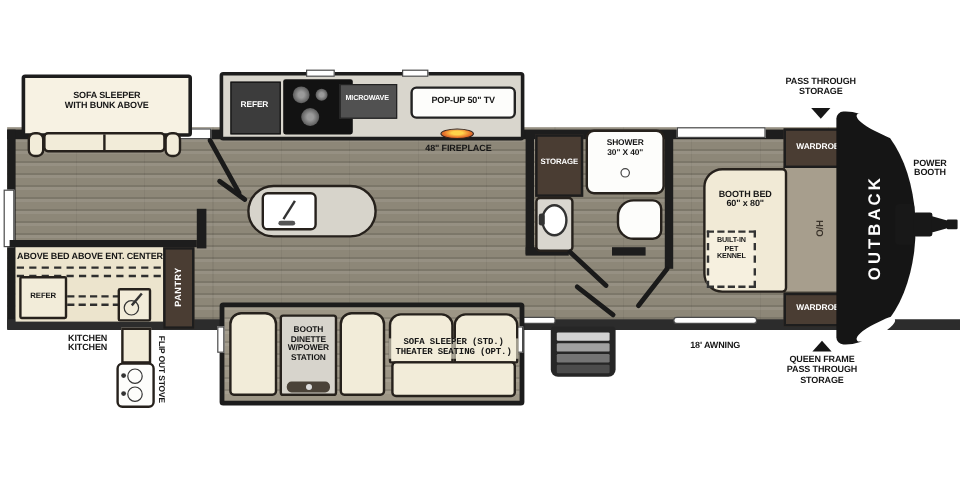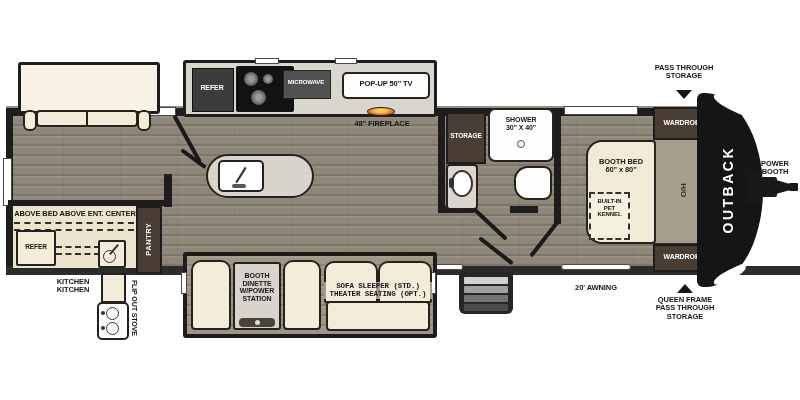--- a/index.html
+++ b/index.html
@@ -36,20 +36,24 @@
   <div class="abs wall" style="left:6px;top:266px;width:796px;height:9px;background:#2c2c2c;border-radius:0 3px 3px 0;"></div>
 
   <div class="abs slot" style="left:148px;top:107px;width:28px;height:9px;"></div>
   <div class="abs slot" style="left:423px;top:106px;width:12px;height:9px;"></div>
   <div class="abs slot" style="left:564px;top:106px;width:74px;height:9px;"></div>
   <div class="abs slot" style="left:3px;top:158px;width:9px;height:48px;"></div>
   <div class="abs slot" style="left:435px;top:264px;width:28px;height:6px;border-radius:2px;"></div>
   <div class="abs slot" style="left:561px;top:264px;width:70px;height:6px;border-radius:3px;"></div>
 
   <div class="abs" style="left:18px;top:62px;width:142px;height:52px;background:#f7f2e3;border:3px solid #1d1d1d;border-radius:3px;box-sizing:border-box;"></div>
+  <div class="lbl" style="left:24px;top:76px;width:130px;">
+    <span style="display:block;">SOFA SLEEPER</span>
+    <span style="display:block;">WITH BUNK ABOVE</span>
+  </div>
   <div class="abs cream" style="left:36px;top:110px;width:102px;height:17px;border-radius:4px;"></div>
   <div class="abs" style="left:86px;top:112px;width:2px;height:13px;background:#26211c;"></div>
   <div class="abs cream" style="left:23px;top:110px;width:14px;height:21px;border-radius:6px;"></div>
   <div class="abs cream" style="left:137px;top:110px;width:14px;height:21px;border-radius:6px;"></div>
 
   <div class="abs" style="left:183px;top:60px;width:254px;height:57px;background:#d9d6cd;border:3px solid #1d1d1d;border-radius:3px;box-sizing:border-box;"></div>
   <div class="abs slot" style="left:255px;top:58px;width:24px;height:6px;"></div>
   <div class="abs slot" style="left:335px;top:58px;width:22px;height:6px;"></div>
   <div class="abs" style="left:192px;top:68px;width:40px;height:42px;background:#3c3c3c;border:1px solid #111;"></div>
   <div class="lbl lblw" style="left:192px;top:84px;width:40px;font-size:7px;">REFER</div>
@@ -112,21 +116,21 @@
 
   <div class="abs" style="left:697px;top:93px;width:66px;height:194px;background:#151515;border-radius:6px 60px 60px 6px / 6px 100px 100px 6px;"></div>
   <div class="abs" style="left:712px;top:99px;width:36px;height:10px;background:#fff;border-radius:70% 100% 30% 90%;transform:rotate(26deg);"></div>
   <div class="abs" style="left:712px;top:270px;width:36px;height:10px;background:#fff;border-radius:90% 30% 100% 70%;transform:rotate(-26deg);"></div>
   <div class="lbl lblw vert" style="left:659px;top:182px;width:140px;transform:rotate(-90deg);font-size:14px;letter-spacing:2.5px;color:#fff;">OUTBACK</div>
 
   <div class="abs" style="left:746px;top:170px;width:16px;height:34px;background:#181818;border-radius:3px;"></div>
   <div class="abs" style="left:761px;top:177px;width:16px;height:20px;background:#181818;border-radius:2px;"></div>
   <div class="abs" style="left:776px;top:180px;width:14px;height:14px;background:#181818;clip-path:polygon(0 0,100% 28%,100% 72%,0 100%);"></div>
   <div class="abs" style="left:789px;top:183px;width:9px;height:8px;background:#181818;border-radius:1px;"></div>
-  <div class="lbl" style="left:752px;top:160px;width:46px;">
+  <div class="lbl" style="left:752px;top:132px;width:46px;">
     <span style="display:block;">POWER</span>
     <span style="display:block;">BOOTH</span>
   </div>
 
   <div class="lbl" style="left:649px;top:64px;width:70px;">
     <span style="display:block;">PASS THROUGH</span>
     <span style="display:block;">STORAGE</span>
   </div>
   <div class="abs arrow-down" style="left:676px;top:90px;"></div>
 
@@ -178,21 +182,21 @@
     <span style="display:block;">THEATER SEATING (OPT.)</span>
   </div>
 
   <div class="door" style="left:479px;top:237px;height:42px;transform:rotate(-52deg);"></div>
   <div class="abs" style="left:459px;top:272px;width:54px;height:42px;background:#262626;border-radius:3px 3px 6px 6px;"></div>
   <div class="abs" style="left:464px;top:277px;width:44px;height:7px;background:#d2d2d2;border-radius:1px;"></div>
   <div class="abs" style="left:464px;top:286px;width:44px;height:7px;background:#a0a0a0;border-radius:1px;"></div>
   <div class="abs" style="left:464px;top:295px;width:44px;height:7px;background:#747474;border-radius:1px;"></div>
   <div class="abs" style="left:464px;top:304px;width:44px;height:7px;background:#4c4c4c;border-radius:1px;"></div>
 
-  <div class="lbl" style="left:556px;top:284px;width:80px;">20' AWNING</div>
+  <div class="lbl" style="left:556px;top:284px;width:80px;">18' AWNING</div>
   <div class="abs arrow-up" style="left:677px;top:284px;"></div>
   <div class="lbl" style="left:647px;top:296px;width:76px;">
     <span style="display:block;">QUEEN FRAME</span>
     <span style="display:block;">PASS THROUGH</span>
     <span style="display:block;">STORAGE</span>
   </div>
 
 </div>
 
 </body></html>

